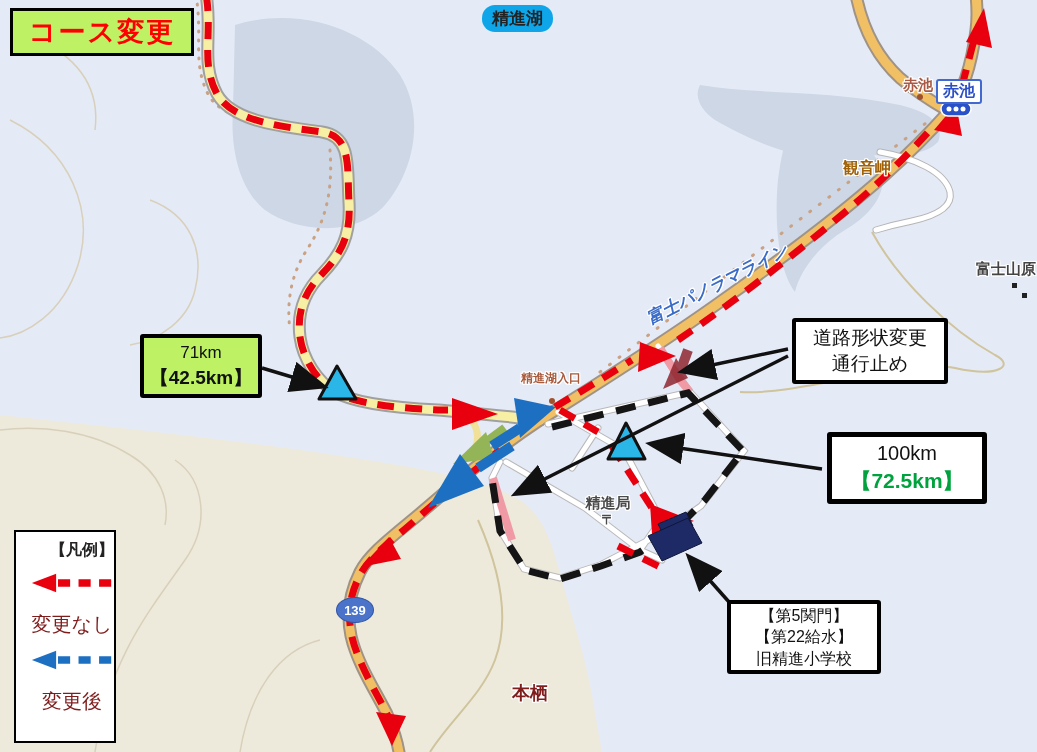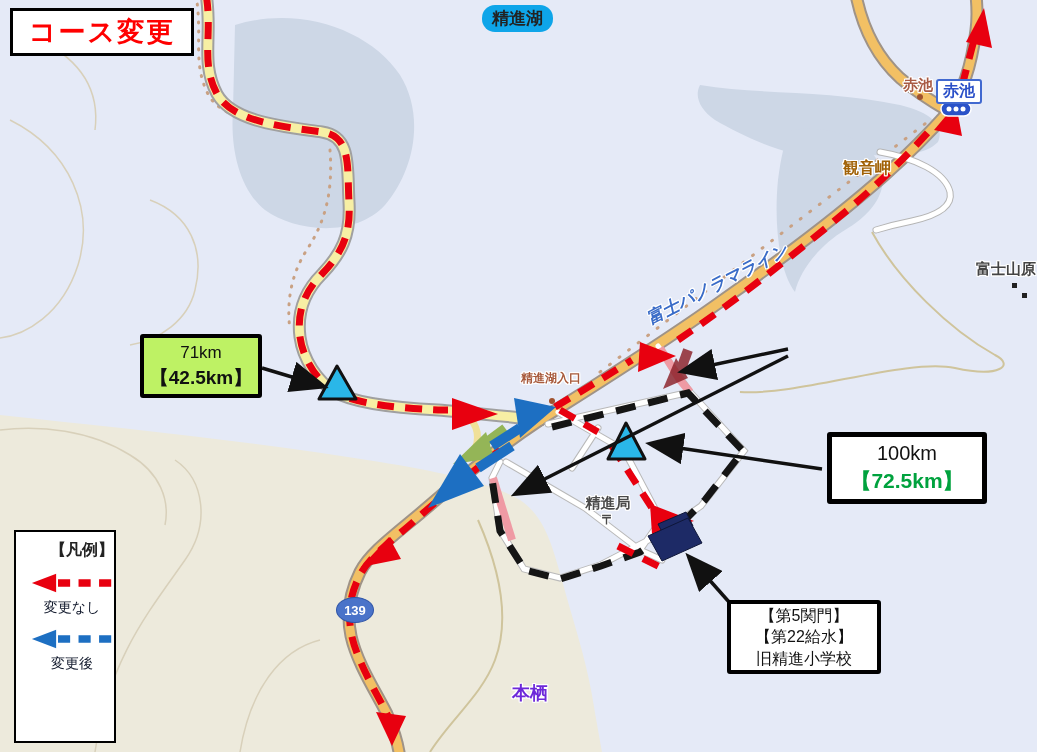--- a/index.html
+++ b/index.html
@@ -6,31 +6,31 @@
   #stage{position:relative;width:1037px;height:752px;overflow:hidden;
          font-family:"Liberation Sans",sans-serif;background:#e5eaf7;}
   #map-svg{position:absolute;left:0;top:0;}
   .maplabel{position:absolute;white-space:nowrap;
     text-shadow:1px 0 0 #fff,-1px 0 0 #fff,0 1px 0 #fff,0 -1px 0 #fff,
                 1px 1px 0 #fff,-1px -1px 0 #fff,1px -1px 0 #fff,-1px 1px 0 #fff;}
   .box{position:absolute;background:#fff;border:4px solid #000;border-radius:3px;
        display:flex;flex-direction:column;align-items:center;justify-content:center;
        text-align:center;line-height:1.35;color:#111;}
   #title-box{position:absolute;left:10px;top:8px;width:178px;height:42px;
-       background:#ffffff;border:3px solid #000;display:flex;align-items:center;
+       background:#bef264;border:3px solid #000;display:flex;align-items:center;
        justify-content:center;font-size:27px;font-weight:bold;color:#ff0000;letter-spacing:2px;}
   #lake-pill{position:absolute;left:482px;top:5px;background:#0ea5e9;border-radius:13px;
        padding:2px 10px;font-size:17px;font-weight:bold;color:#222;}
   #akaike-sign{position:absolute;left:936px;top:79px;background:#fff;border:2px solid #4169d0;
        border-radius:3px;padding:0 5px;font-size:16px;font-weight:bold;color:#2b50c8;}
   #legend-box{position:absolute;left:14px;top:530px;width:102px;height:213px;background:#fff;
        border:2px solid #000;display:flex;flex-direction:column;align-items:flex-end;
        padding-top:8px;box-sizing:border-box;}
   .legend-row{display:flex;flex-direction:column;align-items:center;margin-top:10px;}
-  .legend-label{font-size:14px;color:#0f172a;margin-top:4px;}
+  .legend-label{font-size:20px;color:#7f1d1d;margin-top:16px;}
   #legend-title{font-size:16px;font-weight:bold;color:#222;}
 </style>
 </head>
 <body>
 
 <div id="stage">
 
 <svg id="map-svg" width="1037" height="752" viewBox="0 0 1037 752">
   <defs>
     <marker id="ah" markerWidth="11" markerHeight="9" refX="9" refY="4.5" orient="auto">
@@ -175,31 +175,35 @@
 <span class="maplabel" style="left:976px;top:260px;font-size:15px;font-weight:bold;color:#444;">富士山原</span>
 
 <span class="maplabel" style="left:521px;top:370px;font-size:12px;font-weight:bold;color:#a85a3c;">精進湖入口</span>
 
 <div class="maplabel" style="left:574px;top:494px;width:68px;text-align:center;font-size:15px;
      font-weight:bold;color:#4a4a4a;line-height:1.2;">
   <div>精進局</div>
   <div style="font-size:13px;">〒</div>
 </div>
 
-<span class="maplabel" style="left:512px;top:681px;font-size:18px;font-weight:bold;color:#6d28d9;">本栖</span>
+<span class="maplabel" style="left:512px;top:681px;font-size:18px;font-weight:bold;color:#7f1d1d;">本栖</span>
 
 <div style="position:absolute;left:336px;top:597px;width:36px;height:24px;border-radius:50%;
      background:#4a73c9;border:1px solid #2f55a8;color:#fff;font-size:13px;font-weight:bold;
      display:flex;align-items:center;justify-content:center;">139</div>
 
 <div class="box" style="left:140px;top:334px;width:114px;height:56px;background:#bef264;border-width:4px;">
   <div style="font-size:17px;">71km</div>
   <div style="font-size:19px;font-weight:bold;">【42.5km】</div>
 </div>
 
+<div class="box" style="left:792px;top:318px;width:148px;height:58px;">
+  <div style="font-size:19px;">道路形状変更</div>
+  <div style="font-size:19px;">通行止め</div>
+</div>
 
 <div class="box" style="left:827px;top:432px;width:150px;height:62px;border-width:5px;">
   <div style="font-size:20px;">100km</div>
   <div style="font-size:21px;font-weight:bold;color:#00a23e;">【72.5km】</div>
 </div>
 
 <div class="box" style="left:727px;top:600px;width:146px;height:66px;">
   <div style="font-size:16px;">【第5関門】</div>
   <div style="font-size:16px;">【第22給水】</div>
   <div style="font-size:16px;">旧精進小学校</div>

